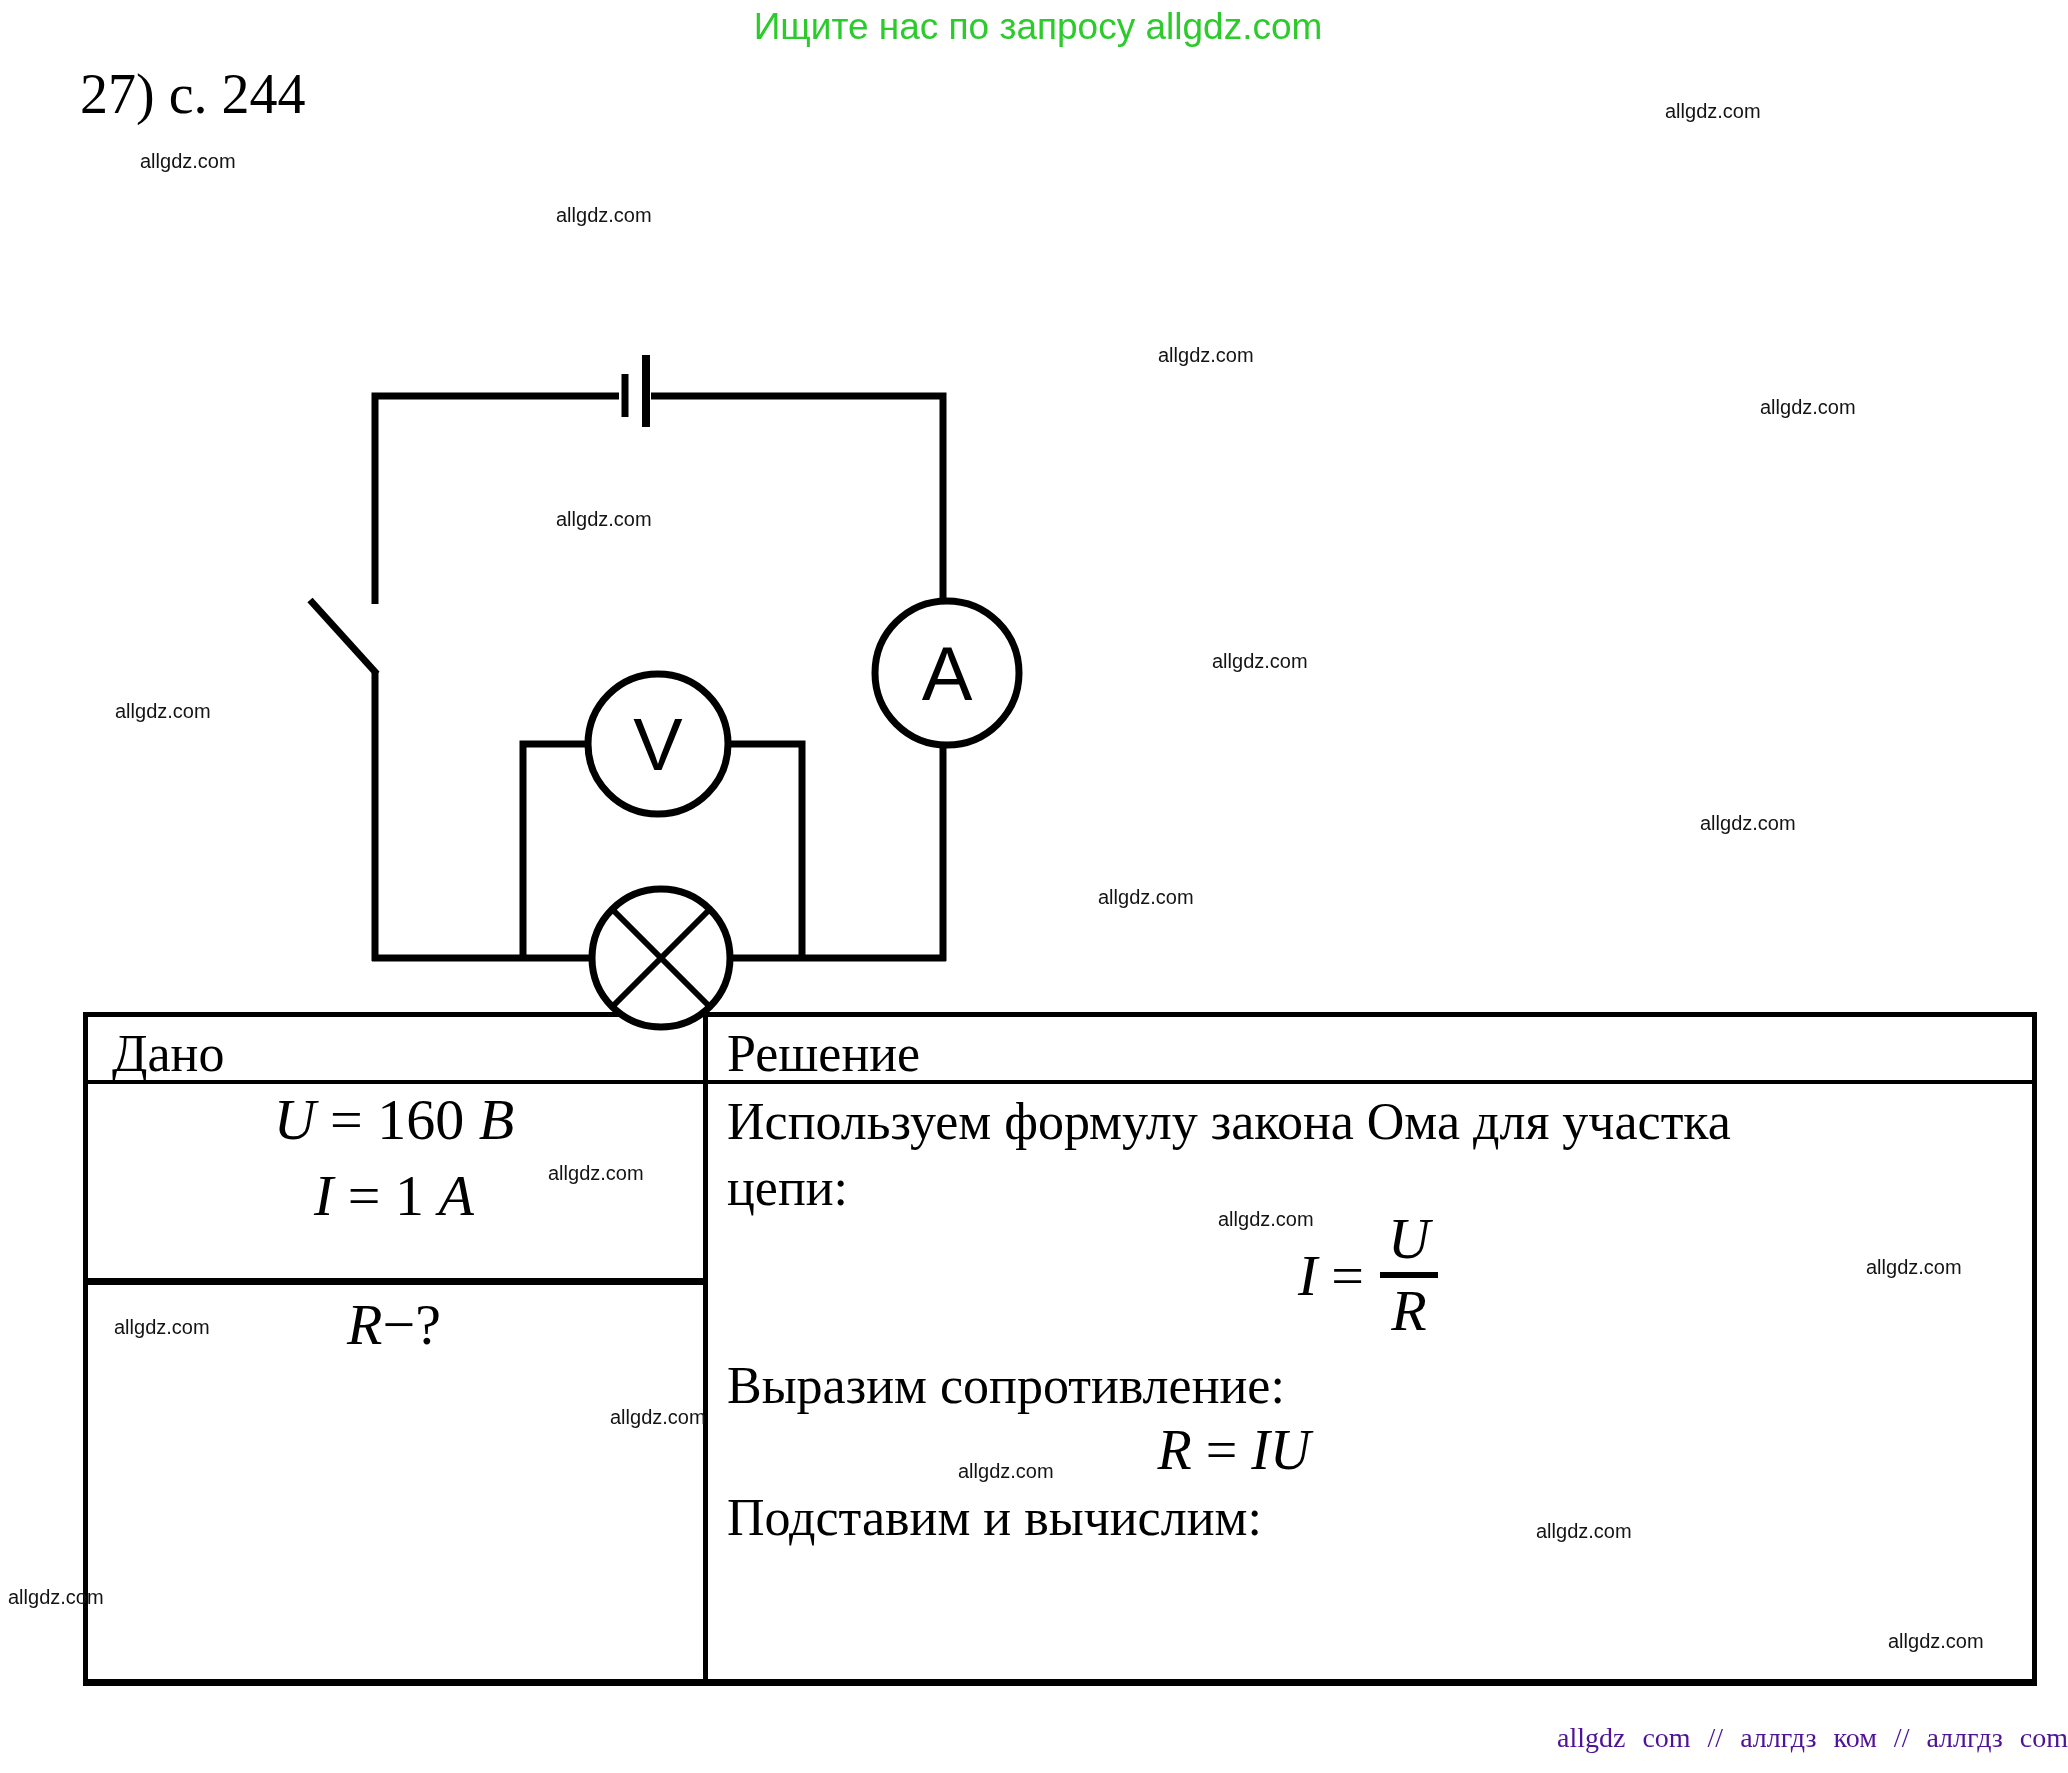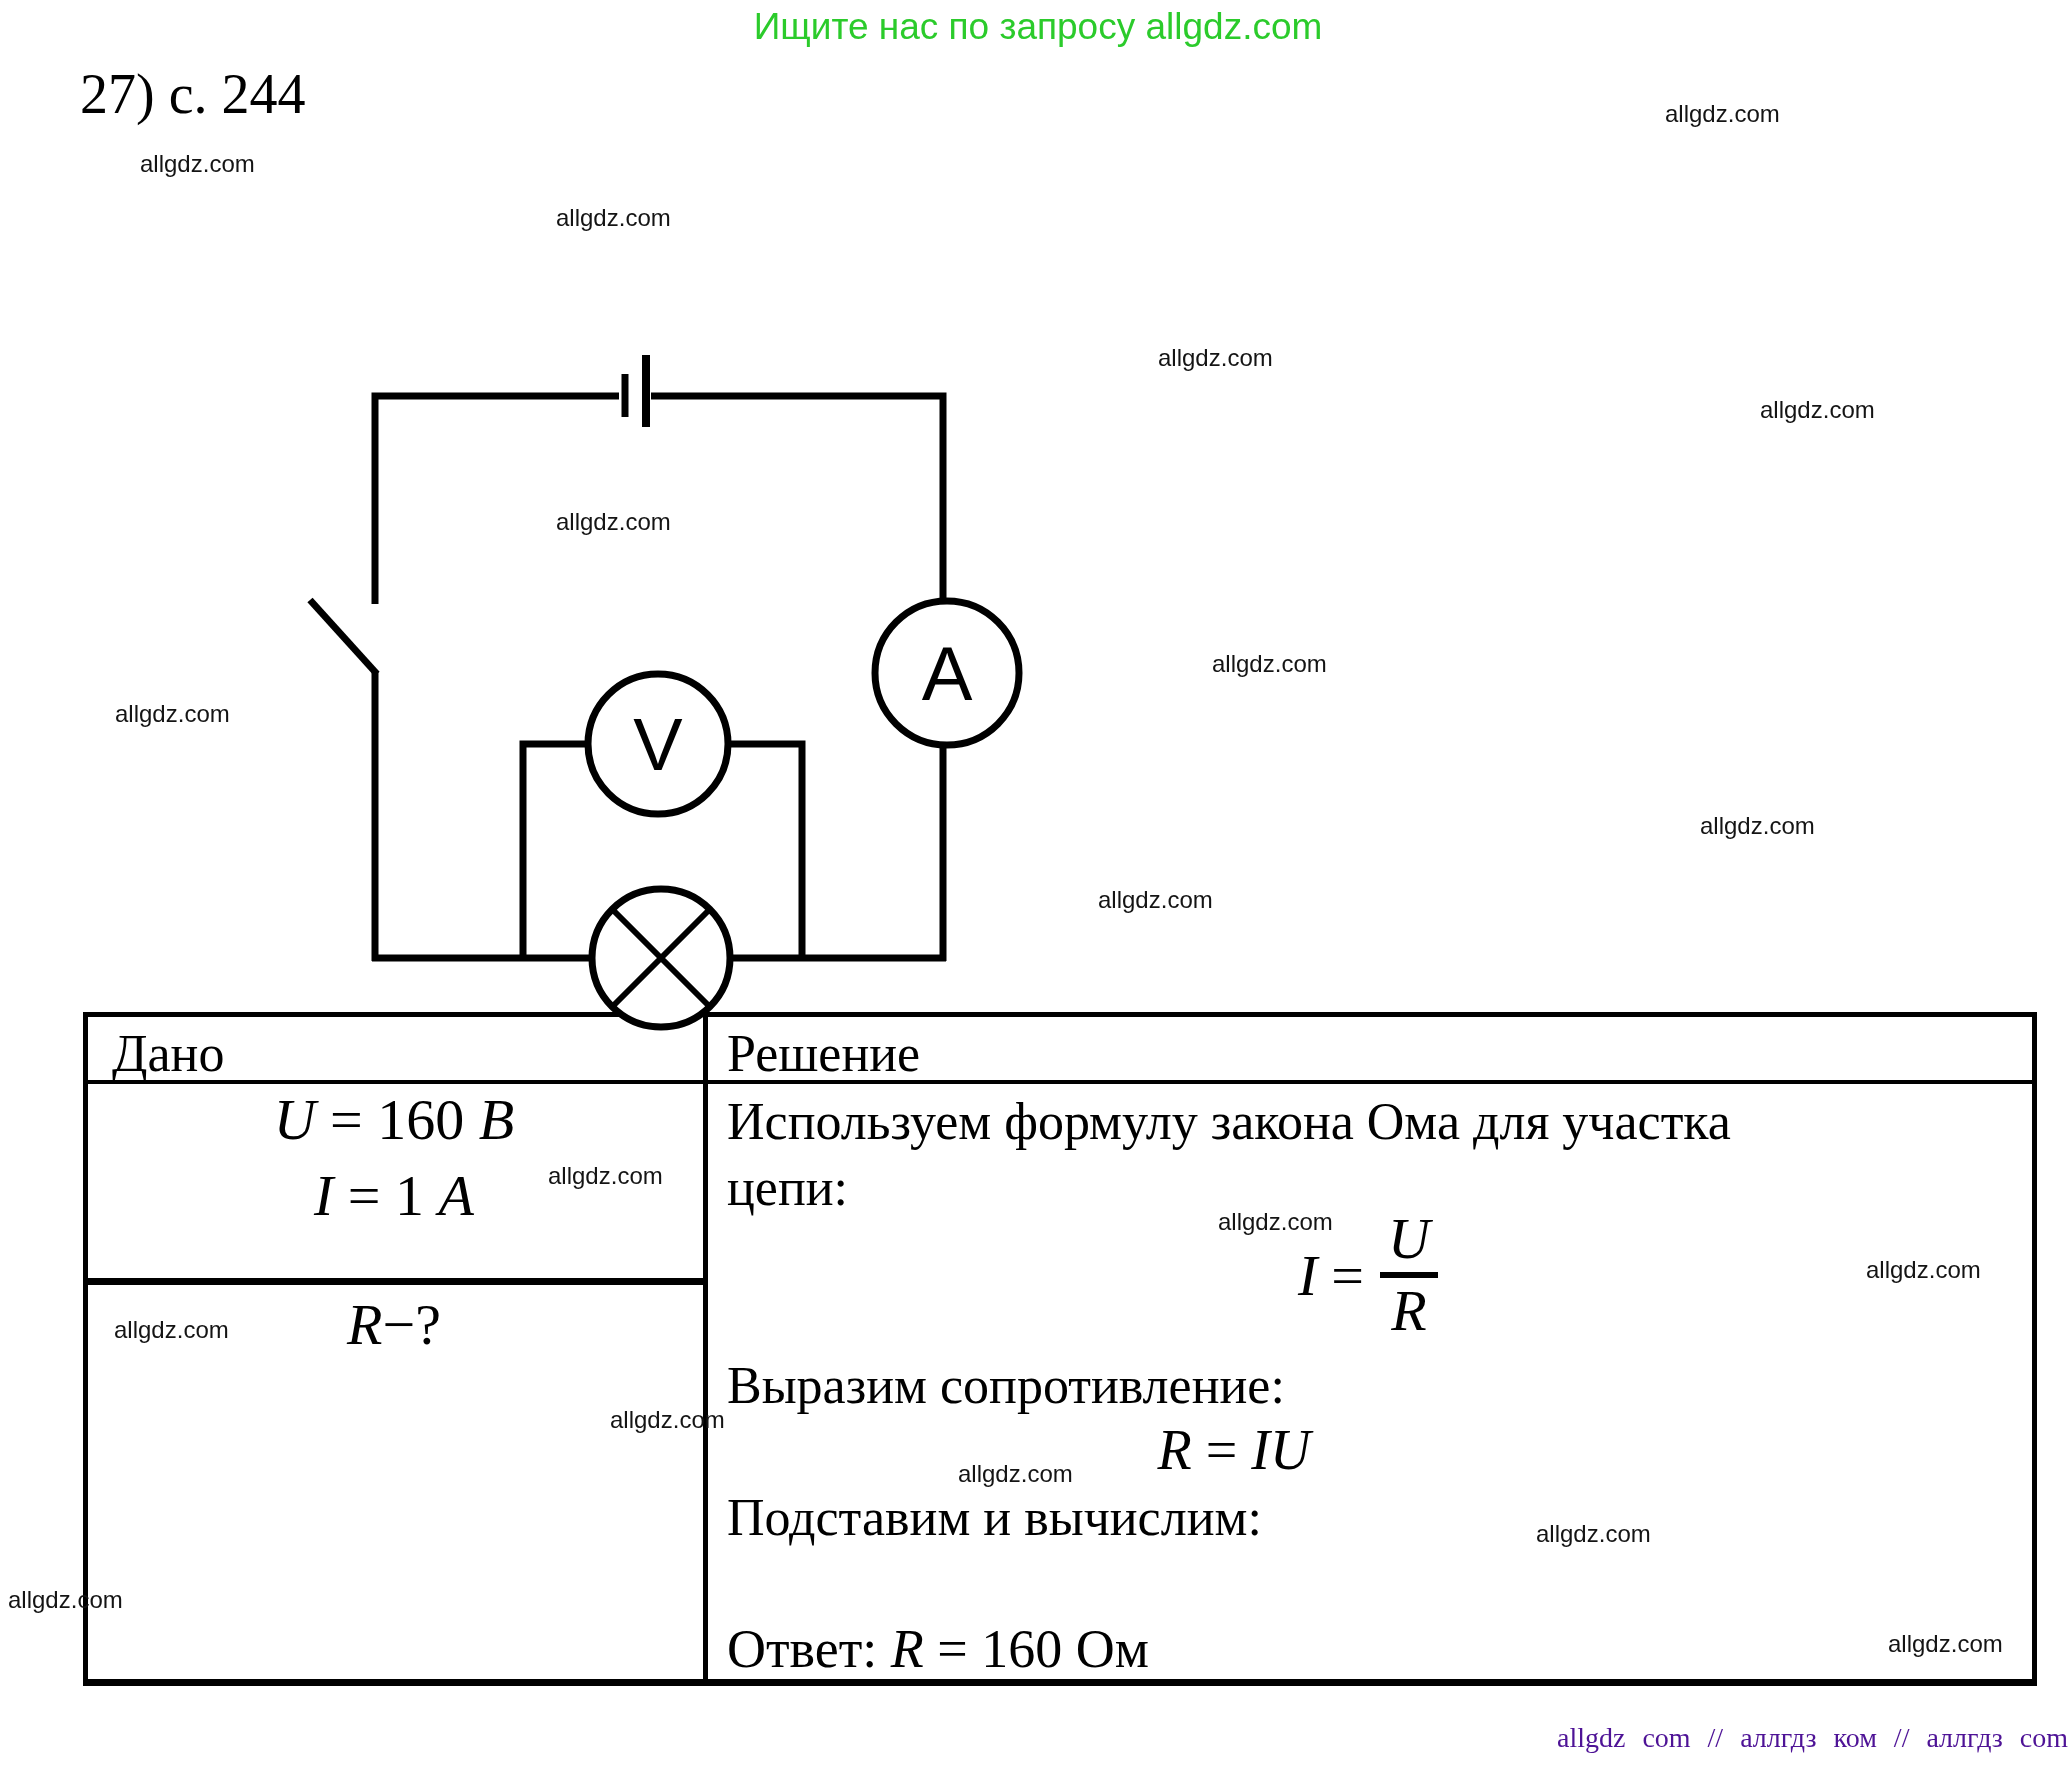--- a/index.html
+++ b/index.html
@@ -1,19 +1,19 @@
 <!DOCTYPE html>
 <html><head>
 <meta charset="utf-8">
 <style>
   html,body{margin:0;padding:0;background:#fff;}
   .page{position:relative;width:2068px;height:1773px;background:#fff;overflow:hidden;
         font-family:"Liberation Serif",serif;color:#000;}
   
-  .wm{position:absolute;font-family:"Liberation Sans",sans-serif;font-size:24px;color:#141414;
+  .wm{position:absolute;font-family:"Liberation Sans",sans-serif;font-size:20px;color:#141414;
       white-space:nowrap;z-index:4;}
   .promo{position:absolute;top:6px;left:8px;right:0;text-align:center;
          font-family:"Liberation Sans",sans-serif;font-size:37px;color:#2bcb2b;z-index:4;}
   .footer{position:absolute;top:1722px;left:0;right:0;text-align:right;
           font-family:Liberation Serif, serif;font-size:28px;color:#4e1396;
           word-spacing:10px;z-index:4;}
   .title{position:absolute;left:80px;top:62px;font-size:56px;z-index:4;white-space:nowrap;}
 
   
   .tbl{position:absolute;left:83px;top:1012px;width:1954px;height:674px;box-sizing:border-box;
@@ -142,20 +142,15 @@
 
   <div class="col-r math-r" style="top:1418px">
     <span class="it">R</span>
     <span>=</span>
     <span class="it">IU</span>
   </div>
 
   <div class="abs body-line" style="left:727px;top:1488px">Подставим и вычислим:</div>
 
 
-  <div class="abs" style="left:727px;top:1618px;font-size:54px">
-    <span>Ответ:</span>
-    <span class="it">R</span>
-    <span>= 160 Ом</span>
-  </div>
 
   <div class="footer">allgdz com // аллгдз ком // аллгдз com</div>
 </div>
 
 </body></html>

